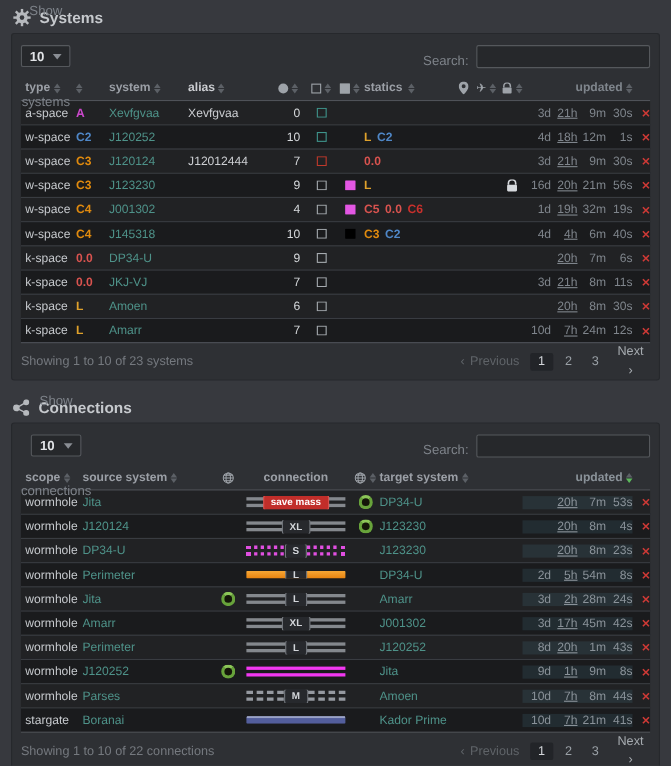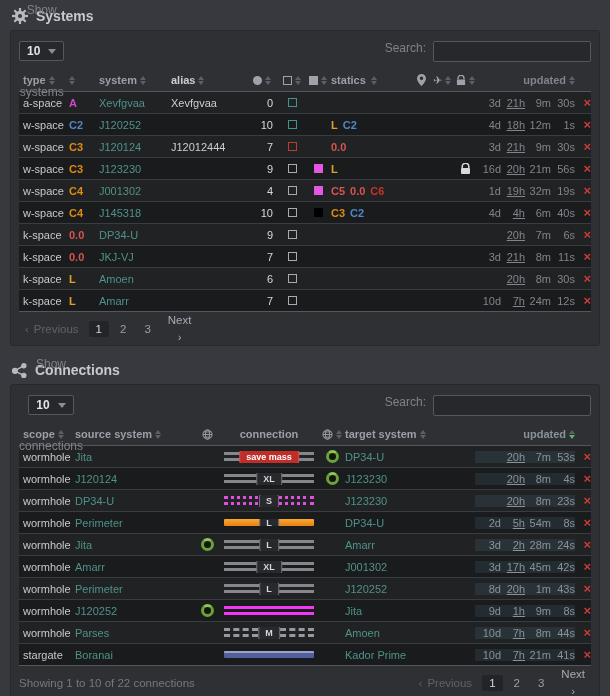--- a/index.html
+++ b/index.html
@@ -4,21 +4,21 @@
 <style>
   html,body{margin:0;padding:0;background:#37393e;font-family:"Liberation Sans","DejaVu Sans",sans-serif;}
   body{width:610px;height:696px;overflow:hidden;color:#c6c9cd;}
   .heading{display:flex;align-items:center;gap:8px;margin:8px 12px 6px 12px;font-size:14px;font-weight:bold;color:#c6c9cd;}
   .panel{margin:0 10px;background:#2e3034;border:1px solid #26282c;border-radius:3px;padding:7px 8px 0 8px;}
   
   .controls{display:flex;align-items:center;justify-content:space-between;height:26px;margin-bottom:5px;}
   .length{display:flex;align-items:center;gap:24px;color:#7e838a;font-size:12px;flex-direction:column;}
   .select{display:inline-flex;align-items:center;gap:8px;background:#26282b;border:1px solid #55585c;border-radius:2px;padding:2px 7px;color:#e2e4e7;font-weight:bold;font-size:12px;cursor:pointer;}
   .select .caret{width:0;height:0;border-left:4px solid transparent;border-right:4px solid transparent;border-top:5px solid #8a8e94;font-size:0;}
-  .searchbox{display:flex;align-items:flex-start;gap:7px;color:#7e838a;font-size:12px;}
+  .searchbox{display:flex;align-items:flex-end;gap:7px;color:#7e838a;font-size:12px;}
   .searchbox input{width:148px;height:19px;background:#26282b;border:1px solid #55585c;border-radius:2px;color:#d6d9dc;font-size:11px;padding:0 4px;outline:none;}
   
   .thead{display:flex;align-items:center;height:22px;border-bottom:1px solid #54575c;font-size:11px;font-weight:bold;color:#9b9fa6;}
   .th{display:flex;align-items:center;gap:3px;box-sizing:border-box;flex-shrink:0;cursor:pointer;}
   .tbody{border-bottom:1px solid #54575c;}
   .t-row{display:flex;align-items:center;height:21px;font-size:11px;}
   .t-row:nth-child(odd){background:#212224;}
   .t-row:nth-child(even){background:#1a1b1d;}
   .t-row + .t-row{border-top:1px solid #393c41;}
   .td{box-sizing:border-box;flex-shrink:0;display:flex;align-items:center;overflow:hidden;white-space:nowrap;}
@@ -468,20 +468,21 @@
           <span class="u u-m">24m</span>
           <span class="u u-s">12s</span>
         </div>
     <div class="td col-del">
           <span class="del c-del">×</span>
         </div>
   </div>
     </div>
 
   <div class="tfoot">
+    <span>Showing 1 to 10 of 23 systems</span>
     <div class="pager">
       <span class="nav prev">
           <span>‹</span>
           <span>Previous</span>
         </span>
       <span class="page active">1</span>
       <span class="page">2</span>
       <span class="page">3</span>
       <span class="nav next">
           <span>Next</span>

